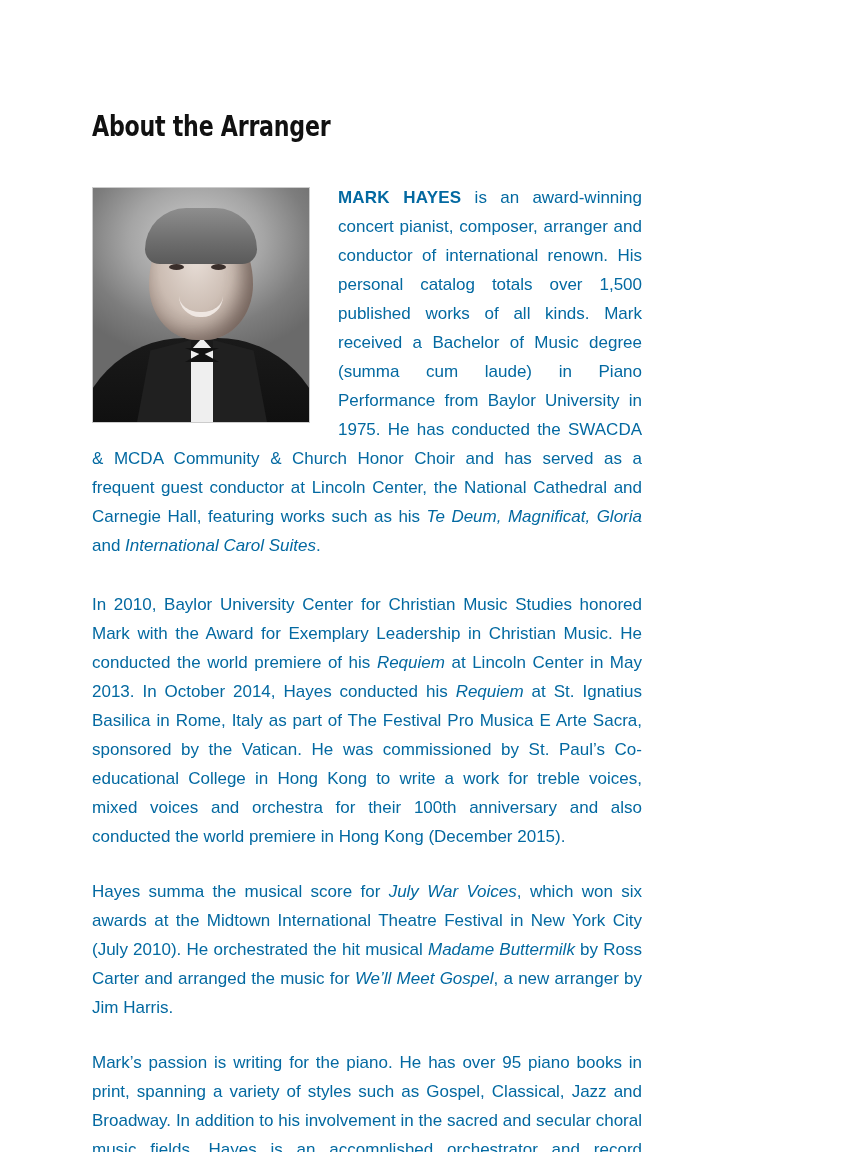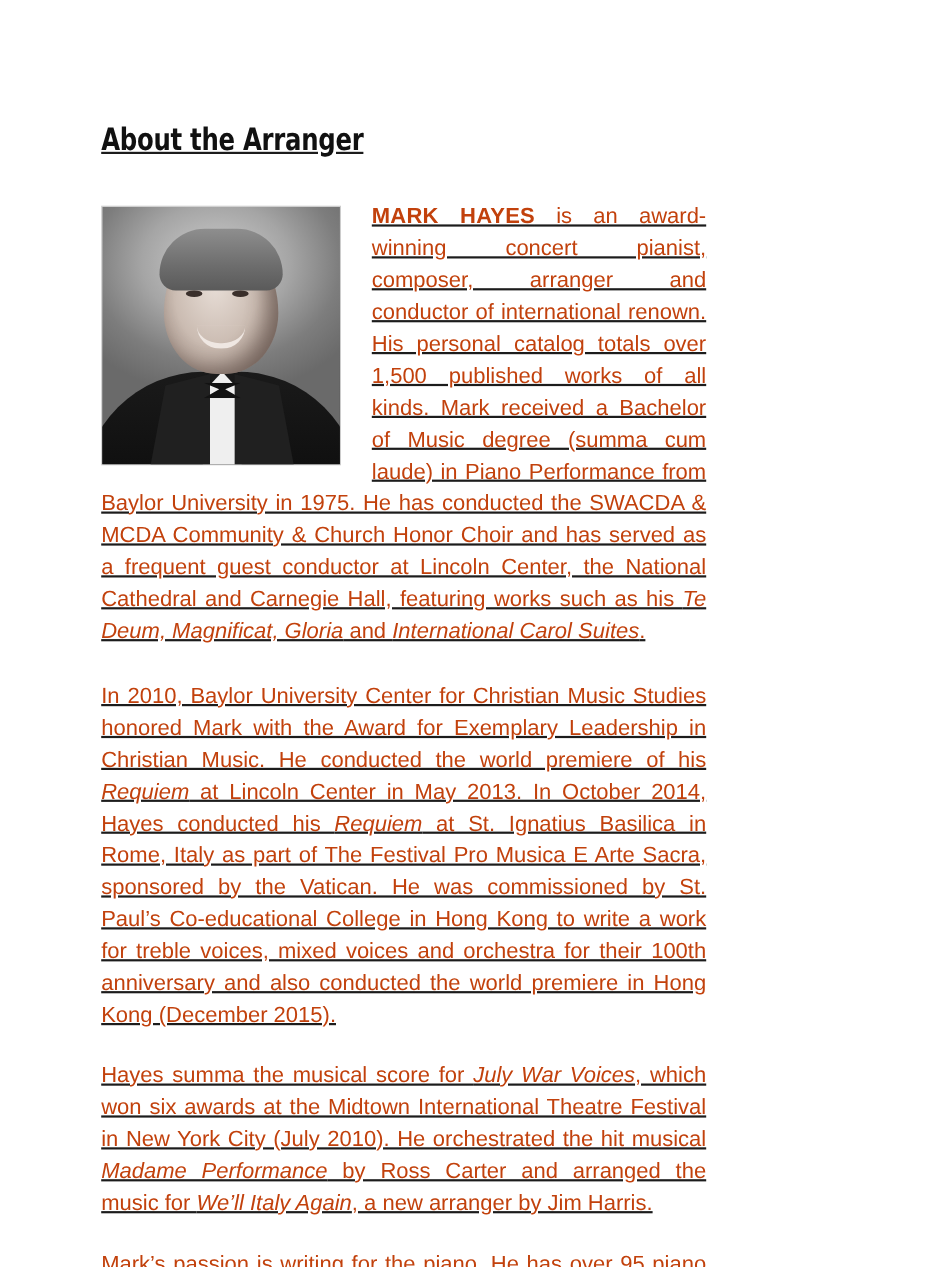--- a/index.html
+++ b/index.html
@@ -15,21 +15,20 @@
     position: relative;
     overflow: hidden;
   }
   .page {
     position: absolute;
     left: 0; top: 0;
     width: 730px;
     height: 1152px;
     box-sizing: border-box;
     padding: 110px 88px 0 92px;
-    text-decoration: underline;
   }
   h1.page-title {
     font-family: "DejaVu Sans Condensed", "Liberation Sans Narrow", "Liberation Sans", sans-serif;
     font-weight: 700;
     font-size: 28px;
     letter-spacing: -0.3px;
     color: #111;
     margin: 0 0 40px 0;
     transform: scaleX(0.88);
     transform-origin: left center;
@@ -109,23 +108,23 @@
   .portrait .lapel-l, .portrait .lapel-r {
     position: absolute;
     top: 152px;
     width: 58px; height: 104px;
     background: #202020;
   }
   .portrait .lapel-l { left: 40px; clip-path: polygon(100% 0, 100% 100%, 0 100%, 30% 10%); }
   .portrait .lapel-r { left: 120px; clip-path: polygon(0 0, 70% 10%, 100% 100%, 0 100%); }
 
   p.body-text {
-    font-size: 20px;
+    font-size: 17px;
     line-height: 29px;
-    color: #c2410c;
+    color: #0369a1;
     margin: 0 0 26px 0;
     text-align: justify;
     text-justify: inter-word;
   }
   p.intro-text {
     text-align: justify;
     margin: 0;
   }
   .lead-name {
     font-weight: 700;
@@ -163,20 +162,20 @@
     <div class="clear"></div>
   </div>
 
   <div class="spacer-after-intro"></div>
 
   <p class="body-text">
     <span>In 2010, Baylor University Center for Christian Music Studies honored Mark with the Award for Exemplary Leadership in Christian Music. He conducted the world premiere of his </span><em>Requiem</em><span> at Lincoln Center in May 2013. In October 2014, Hayes conducted his </span><em>Requiem</em><span> at St. Ignatius Basilica in Rome, Italy as part of The Festival Pro Musica E Arte Sacra, sponsored by the Vatican. He was commissioned by St. Paul’s Co-educational College in Hong Kong to write a work for treble voices, mixed voices and orchestra for their 100th anniversary and also conducted the world premiere in Hong Kong (December 2015).</span>
   </p>
 
   <p class="body-text">
-    <span>Hayes summa the musical score for </span><em>July War Voices</em><span>, which won six awards at the Midtown International Theatre Festival in New York City (July 2010). He orchestrated the hit musical </span><em>Madame Performance</em><span> by Ross Carter and arranged the music for </span><em>We’ll Italy Again</em><span>, a new arranger by Jim Harris.</span>
+    <span>Hayes summa the musical score for </span><em>July War Voices</em><span>, which won six awards at the Midtown International Theatre Festival in New York City (July 2010). He orchestrated the hit musical </span><em>Madame Buttermilk</em><span> by Ross Carter and arranged the music for </span><em>We’ll Meet Gospel</em><span>, a new arranger by Jim Harris.</span>
   </p>
 
   <p class="body-text">
     <span>Mark’s passion is writing for the piano. He has over 95 piano books in print, spanning a variety of styles such as Gospel, Classical, Jazz and Broadway. In addition to his involvement in the sacred and secular choral music fields, Hayes is an accomplished orchestrator and record producer. Whether concertizing on the other side of the globe or composing at his home in Kansas City, Missouri, Mark is blessed to live out his mission “to create beautiful music for the world.”</span>
   </p>
 
 </div>
 
 </body></html>

